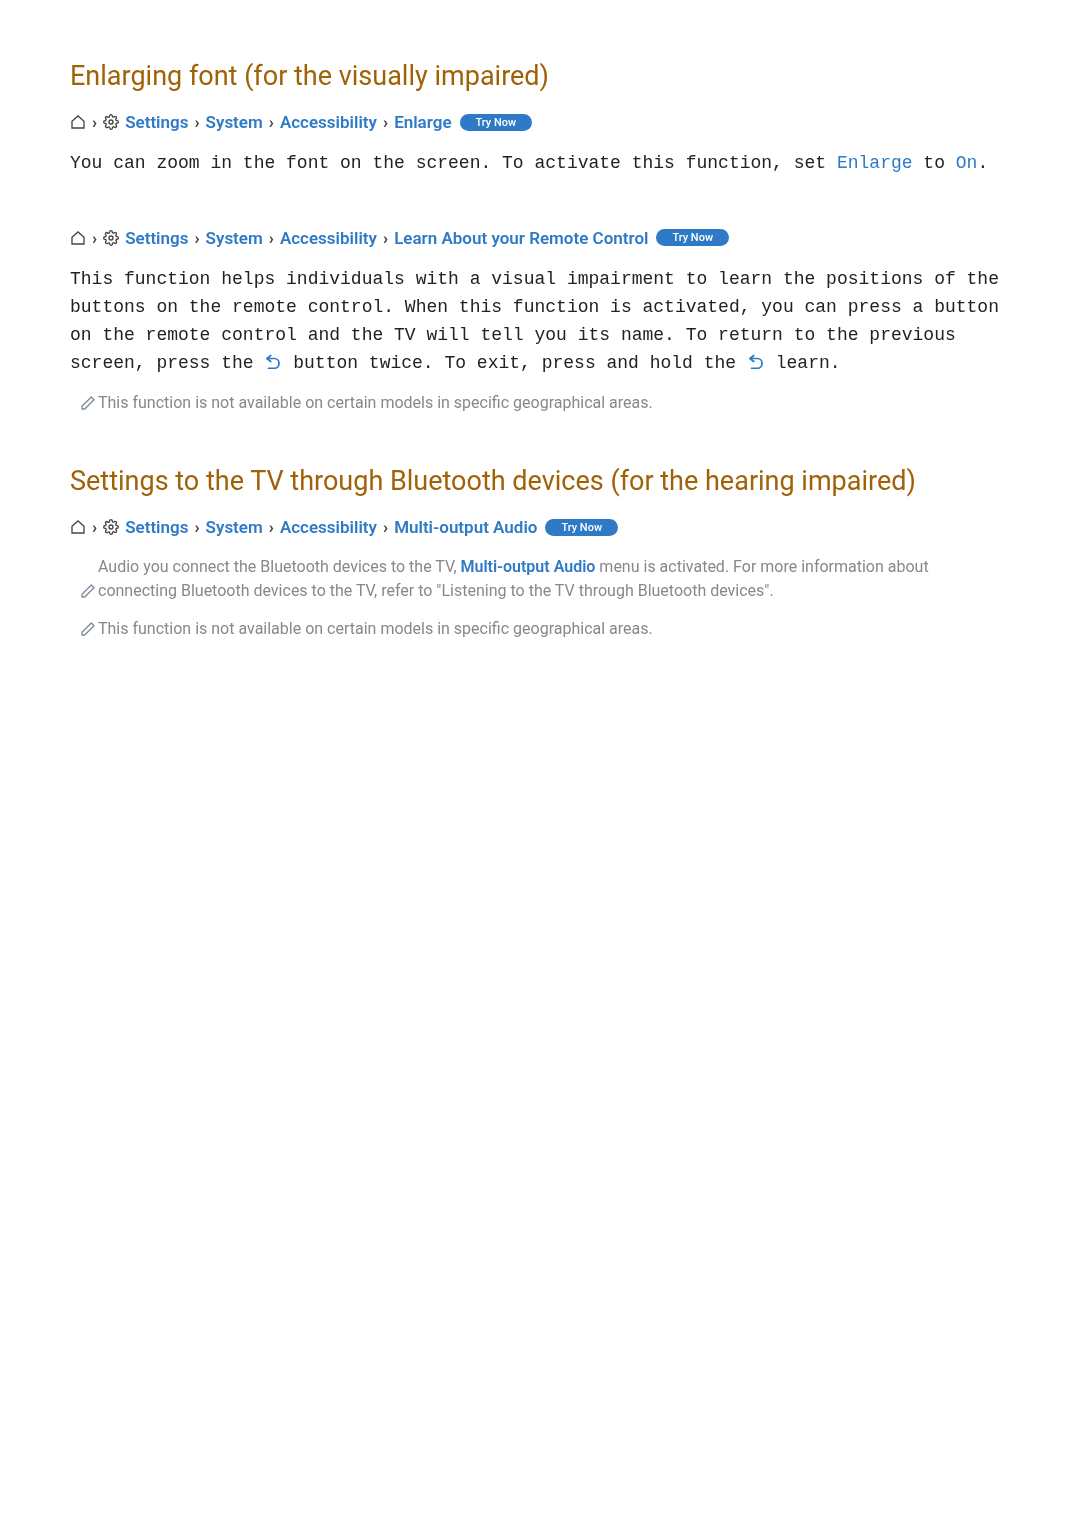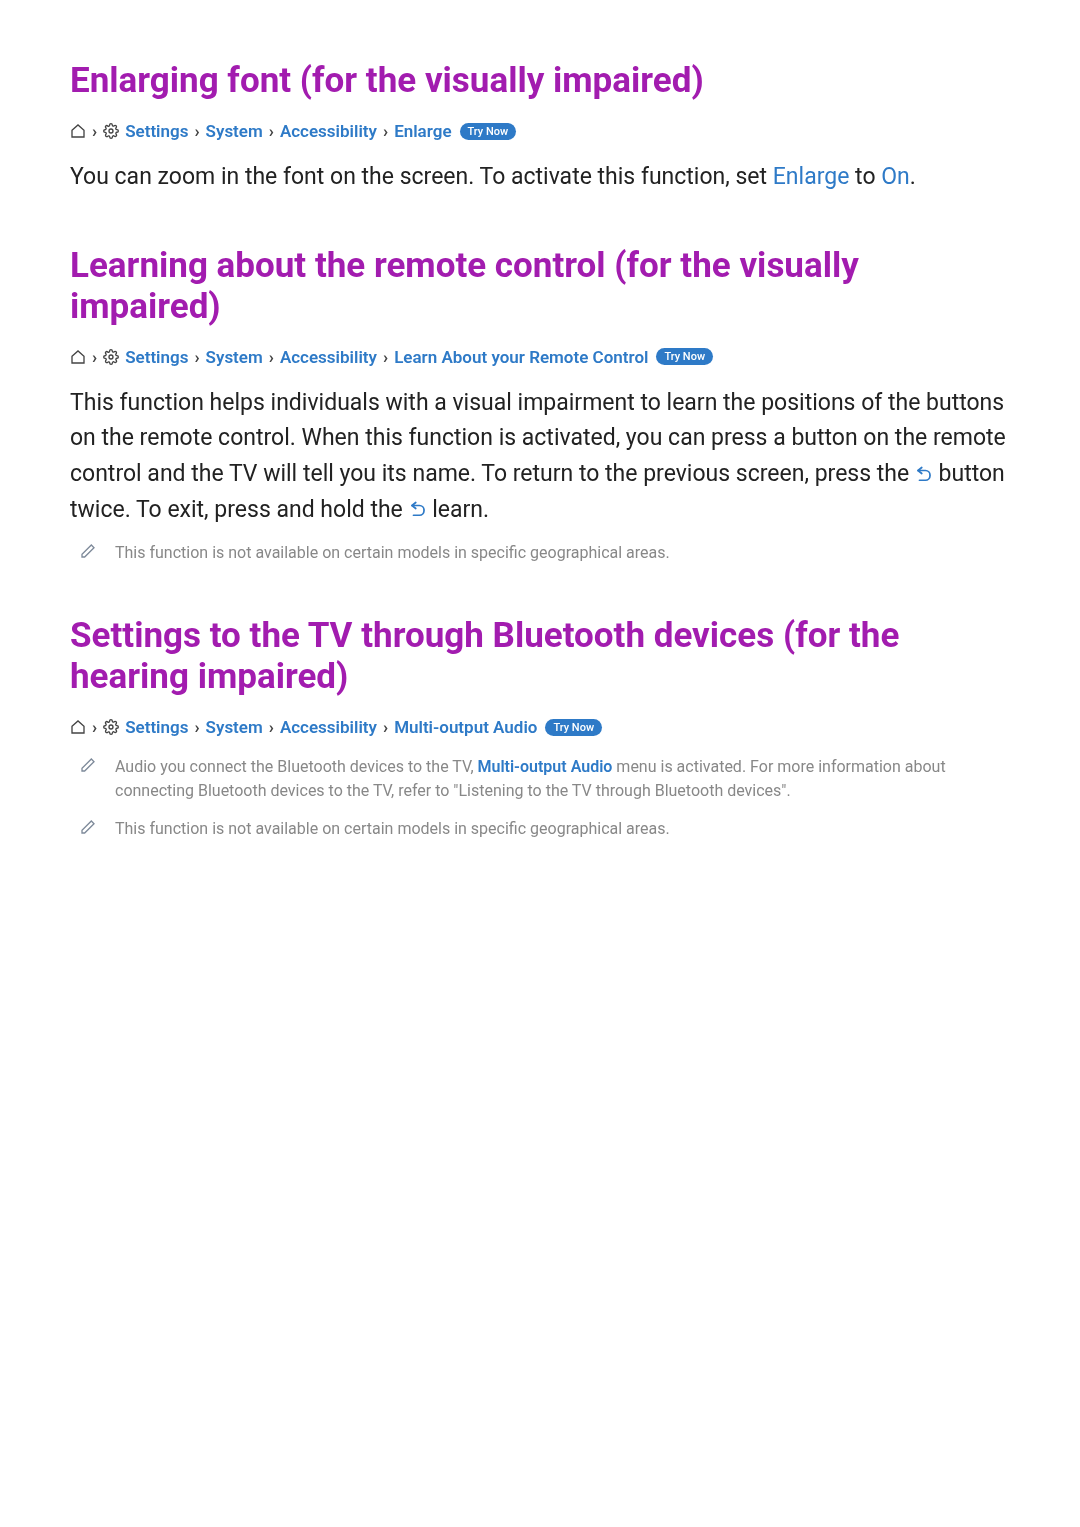--- a/index.html
+++ b/index.html
@@ -11,23 +11,23 @@
       font-family: -apple-system, BlinkMacSystemFont, "Segoe UI", Roboto, Arial, sans-serif;
       background: #ffffff;
       width: 1080px;
       padding: 60px 70px;
       color: #222;
     }
     .section {
       margin-bottom: 50px;
     }
     .heading {
-      font-size: 35px;
-      font-weight: 700;
-      color: #a21caf;
+      font-size: 27px;
+      font-weight: 400;
+      color: #a16207;
       margin-bottom: 20px;
     }
     .breadcrumb {
       font-size: 17px;
       font-weight: 600;
       color: #2e7ac7;
       margin-bottom: 18px;
       display: flex;
       align-items: center;
       flex-wrap: wrap;
@@ -40,42 +40,43 @@
     .breadcrumb .icon {
       display: inline-flex;
       align-items: center;
     }
     .try-now {
       display: inline-block;
       background: #2e7ac7;
       color: #ffffff;
       font-size: 11px;
       font-weight: 500;
-      padding: 2px 8px;
+      padding: 2px 16px;
       border-radius: 9px;
       margin-left: 2px;
     }
     .body-text {
-      font-size: 23px;
+      font-size: 18px;
       line-height: 1.55;
       color: #222;
       margin-bottom: 12px;
+      font-family: Liberation Mono, monospace;
     }
     .inline-link {
       color: #2e7ac7;
     }
     .inline-back-icon {
       color: #2e7ac7;
       vertical-align: middle;
       display: inline-flex;
     }
     .note {
       display: flex;
-      align-items: flex-start;
-      gap: 19px;
+      align-items: flex-end;
+      gap: 2px;
       margin-top: 14px;
       margin-left: 10px;
     }
     .note-icon {
       color: #7e8a9a;
       flex-shrink: 0;
       margin-top: 2px;
     }
     .note-text {
       font-size: 16px;
@@ -118,21 +119,20 @@
     <span>Enlarge</span>
     <span class="try-now">Try Now</span>
   </div>
 
   <p class="body-text">
     <span>You can zoom in the font on the screen. To activate this function, set </span><span class="inline-link">Enlarge</span><span> to </span><span class="inline-link">On</span><span>.</span>
   </p>
 </div>
 
 <div class="section">
-  <h2 class="heading">Learning about the remote control (for the visually impaired)</h2>
 
   <div class="breadcrumb">
     <span class="icon">
       <svg width="16" height="16" viewBox="0 0 24 24" fill="none" stroke="#444" stroke-width="2">
           <path d="M3 11 L12 3 L21 11 V21 H3 Z"></path>
         </svg>
     </span>
     <span class="chevron">›</span>
     <span class="icon">
       <svg width="16" height="16" viewBox="0 0 24 24" fill="none" stroke="#444" stroke-width="2">

